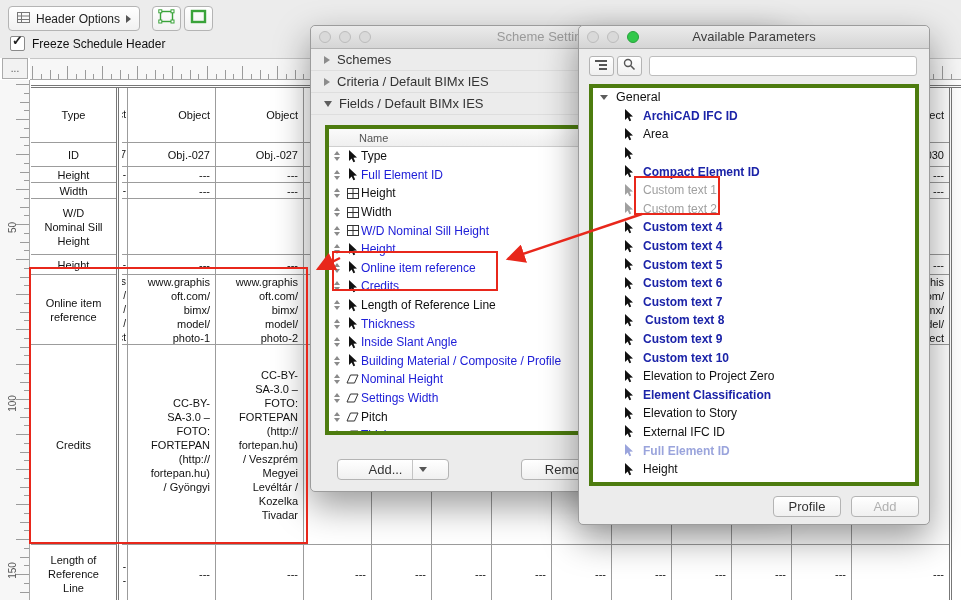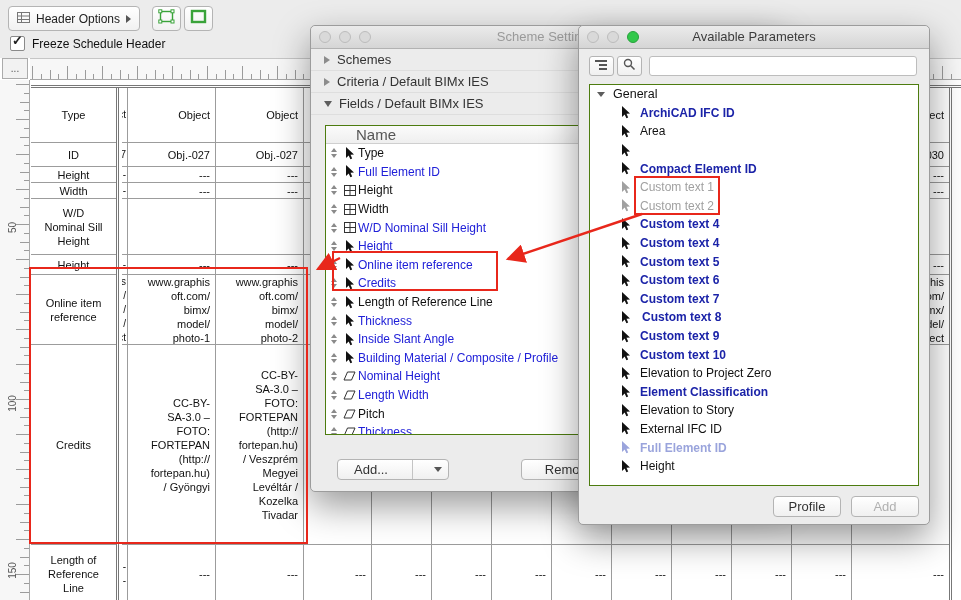--- a/index.html
+++ b/index.html
@@ -46,23 +46,23 @@
   .title.inactive{color:#9a9a9a;} .title.active{color:#3d3d3d;}
   .lights{position:absolute;left:8px;top:5px;display:flex;gap:8px;}
   .light{width:12px;height:12px;border-radius:50%;background:#d9d9d9;border:1px solid #bcbcbc;box-sizing:border-box;}
   .light.green{background:#31c84a;border-color:#27a23c;}
   .section-row{height:21px;display:flex;align-items:center;gap:7px;padding-left:13px;font-size:13px;color:#333;
                border-bottom:1px solid #dedede;}
   .tri{width:0;height:0;border-style:solid;display:inline-block;}
   .tri.right{border-width:4px 0 4px 6px;border-color:transparent transparent transparent #8c8c8c;}
   .tri.down{border-width:6px 4px 0 4px;border-color:#5d5d5d transparent transparent transparent;}
   .tri.down.small{border-width:5px 4px 0 4px;}
-  .listbox{position:absolute;background:#fff;border:1px solid #4d7c0f;box-sizing:border-box;overflow:hidden;text-align:center;}
+  .listbox{position:absolute;background:#fff;border:4px solid #4d7c0f;box-sizing:border-box;overflow:hidden;text-align:center;}
   .listhdr{height:17px;background:linear-gradient(#fbfbfb,#efefef);border-bottom:1px solid #cfcfcf;
-           display:flex;align-items:center;padding-left:30px;font-size:15px;color:#555;}
+           display:flex;align-items:center;padding-left:30px;font-size:11px;color:#555;}
   .lrow{height:18.6px;display:flex;align-items:center;font-size:12px;}
   .drag{width:15px;display:flex;flex-direction:column;align-items:center;gap:2px;}
   .tiny-tri{width:0;height:0;border-style:solid;}
   .tiny-tri.up{border-width:0 3px 4px 3px;border-color:transparent transparent #8a8a8a transparent;}
   .tiny-tri.dn{border-width:4px 3px 0 3px;border-color:#8a8a8a transparent transparent transparent;}
   .licon{width:17px;display:flex;justify-content:center;align-items:center;}
   .llbl{white-space:nowrap;}
   .btn{position:absolute;display:flex;align-items:center;justify-content:center;
        background:linear-gradient(#ffffff,#f0f0f0);border:1px solid #b4b4b4;border-radius:4px;
        font-size:13px;color:#333;box-sizing:border-box;}
@@ -941,21 +941,21 @@
           <div class="lrow">
             <div class="drag">
               <span class="tiny-tri up"></span>
               <span class="tiny-tri dn"></span>
             </div>
             <div class="licon">
               <svg width="13" height="10">
                 <path d="M1 9 L4.5 1 L12 1 L8.5 9 Z" fill="none" stroke="#333"></path>
               </svg>
             </div>
-            <div class="llbl" style="color: rgb(32, 32, 216);">Length Width</div>
+            <div class="llbl" style="color: rgb(32, 32, 216);">Settings Width</div>
           </div>
           <div class="lrow">
             <div class="drag">
               <span class="tiny-tri up"></span>
               <span class="tiny-tri dn"></span>
             </div>
             <div class="licon">
               <svg width="13" height="10">
                 <path d="M1 9 L4.5 1 L12 1 L8.5 9 Z" fill="none" stroke="#333"></path>
               </svg>
@@ -969,21 +969,21 @@
             </div>
             <div class="licon">
               <svg width="13" height="10">
                 <path d="M1 9 L4.5 1 L12 1 L8.5 9 Z" fill="none" stroke="#333"></path>
               </svg>
             </div>
             <div class="llbl" style="color: rgb(32, 32, 216);">Thickness</div>
           </div>
         </div>
     </div>
-    <div class="btn" style="left:26px;top:433px;width:112px;height:21px;justify-content:space-between;padding-left:16px">
+    <div class="btn" style="left:26px;top:433px;width:112px;height:21px;justify-content:center;padding-left:16px">
       <span>Add...</span>
       <span class="addsep"></span>
       <span class="addcaret">
           <span class="tri dn-sm"></span>
         </span>
     </div>
     <div class="btn" style="left:210px;top:433px;width:96px;height:21px">
       <span>Remove</span>
     </div>
   </div>

